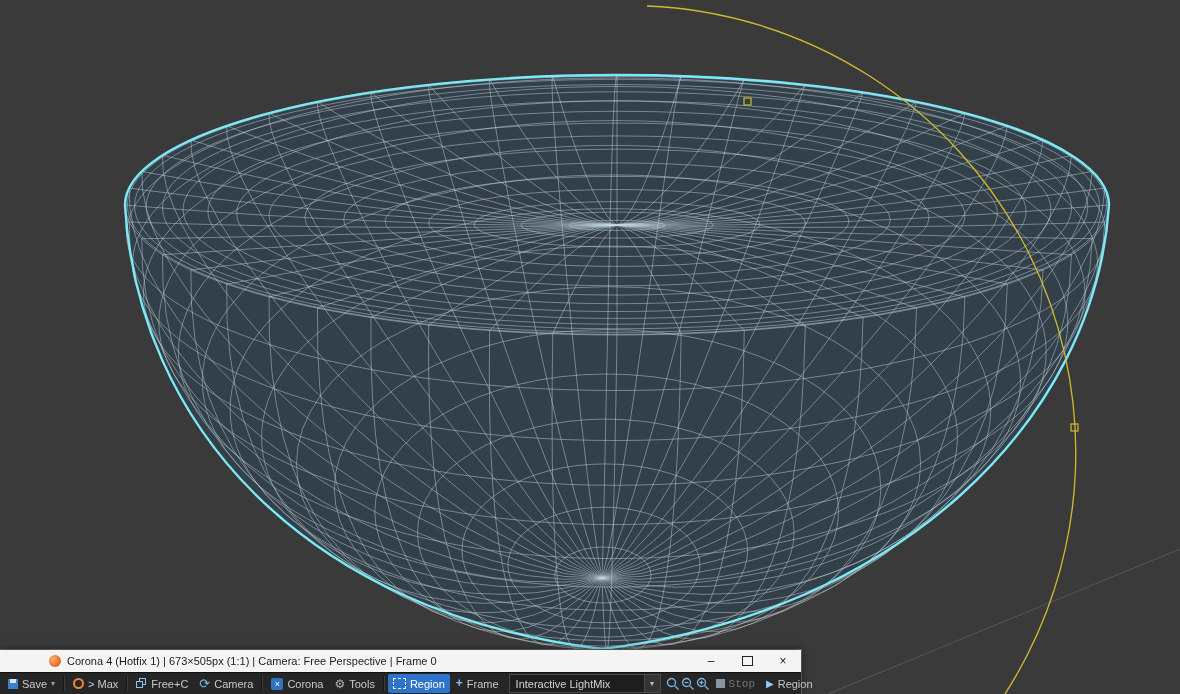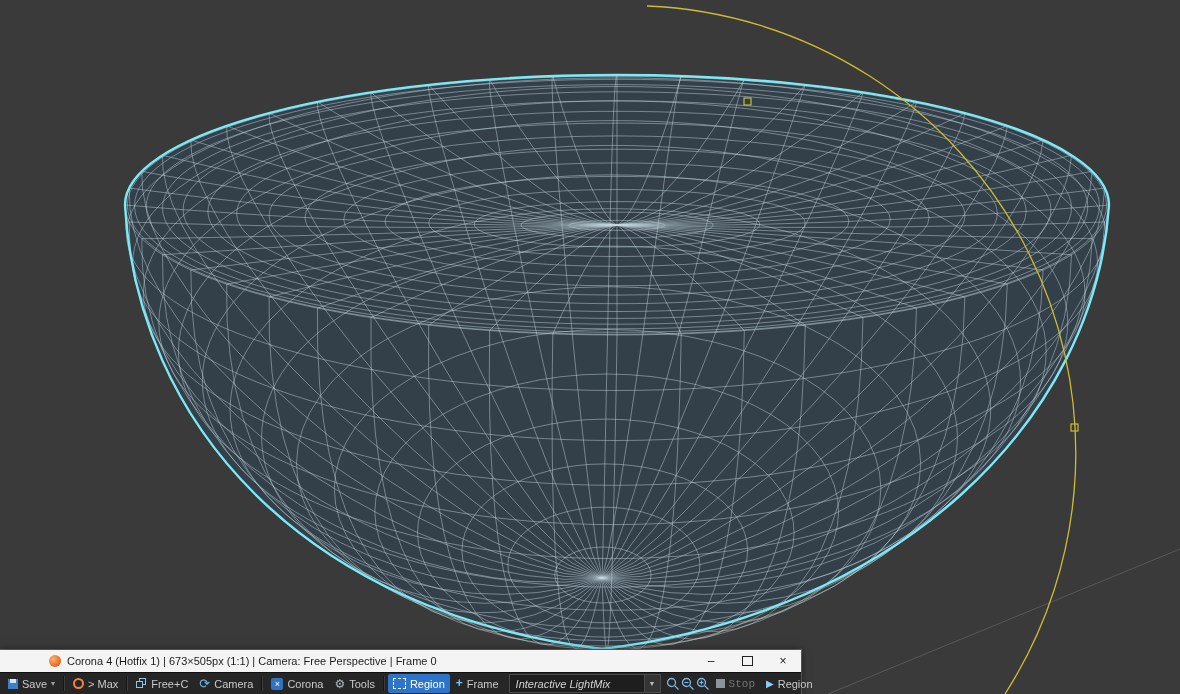--- a/index.html
+++ b/index.html
@@ -40,21 +40,21 @@
   .ic-refresh{color:#74b6e4;font-size:13px;line-height:11px;}
   .ic-erase{width:12px;height:12px;background:#2f74c0;color:#fff;font-size:9px;line-height:12px;
             text-align:center;border-radius:2px;flex:0 0 auto;}
   .ic-gear{color:#aab8c2;font-size:12px;line-height:12px;}
   .ic-region{width:11px;height:9px;border:1px dashed #e9f3fb;flex:0 0 auto;}
   .ic-pick{color:#7fc0ee;font-weight:bold;font-size:12px;line-height:11px;}
   .ic-stop{width:9px;height:9px;background:#8a949c;flex:0 0 auto;}
   .ic-render{color:#8ecbff;font-size:10px;line-height:11px;}
 
   .combo{display:flex;align-items:center;height:17px;background:#1e1e1e;
-         border:1px solid #4a4a4a;margin:0 4px;flex:0 0 auto;font-style:italic;}
+         border:1px solid #4a4a4a;margin:0 4px;flex:0 0 auto;}
   .combo-text{padding:0 6px;font-size:11px;color:#d2d2d2;width:122px;overflow:hidden;white-space:nowrap;}
   .combo-arrow{width:15px;align-self:stretch;background:#343434;border-left:1px solid #4a4a4a;
                display:flex;align-items:center;justify-content:center;color:#bdbdbd;font-size:7px;}
   .tb-icon-btn{width:22px;height:19px;display:flex;align-items:center;justify-content:center;
                background:transparent;border:0;padding:0;cursor:default;}
   .spacer{margin-left:auto;font-family:Liberation Mono, monospace;}
 </style>
 </head>
 <body>
 

